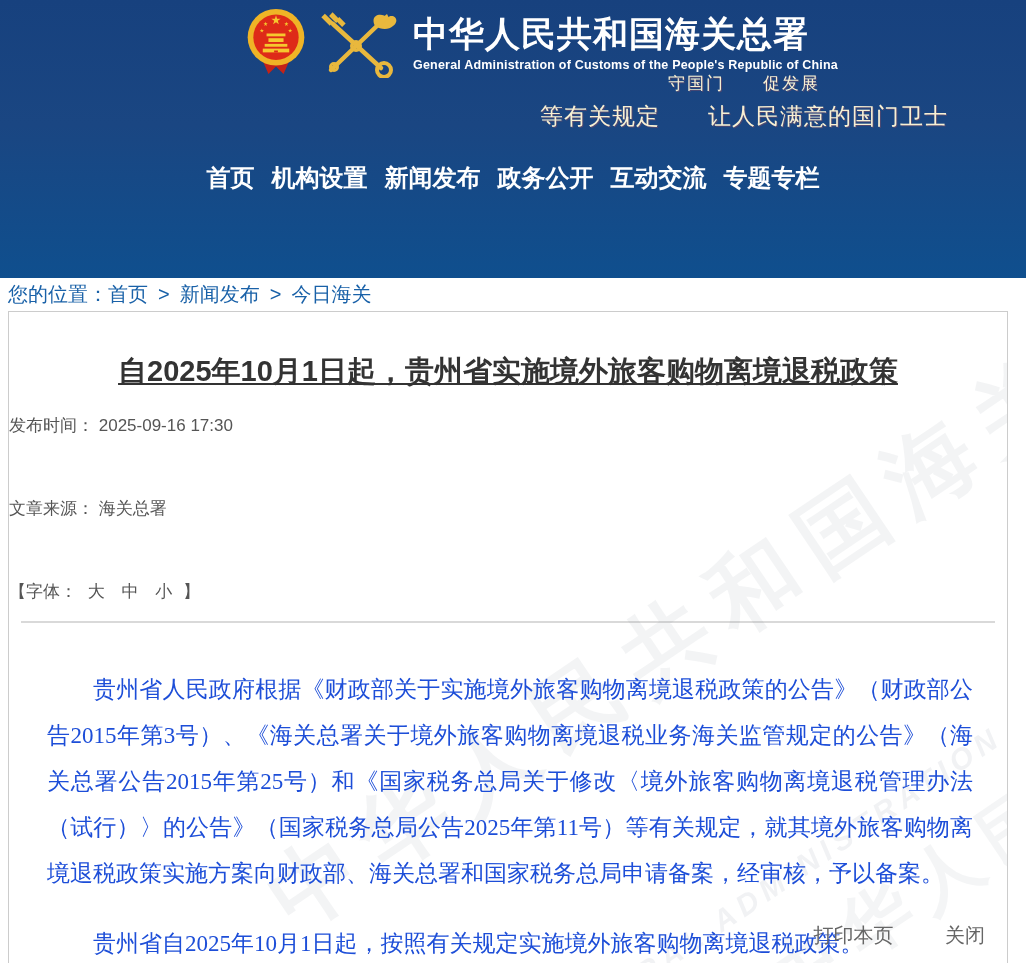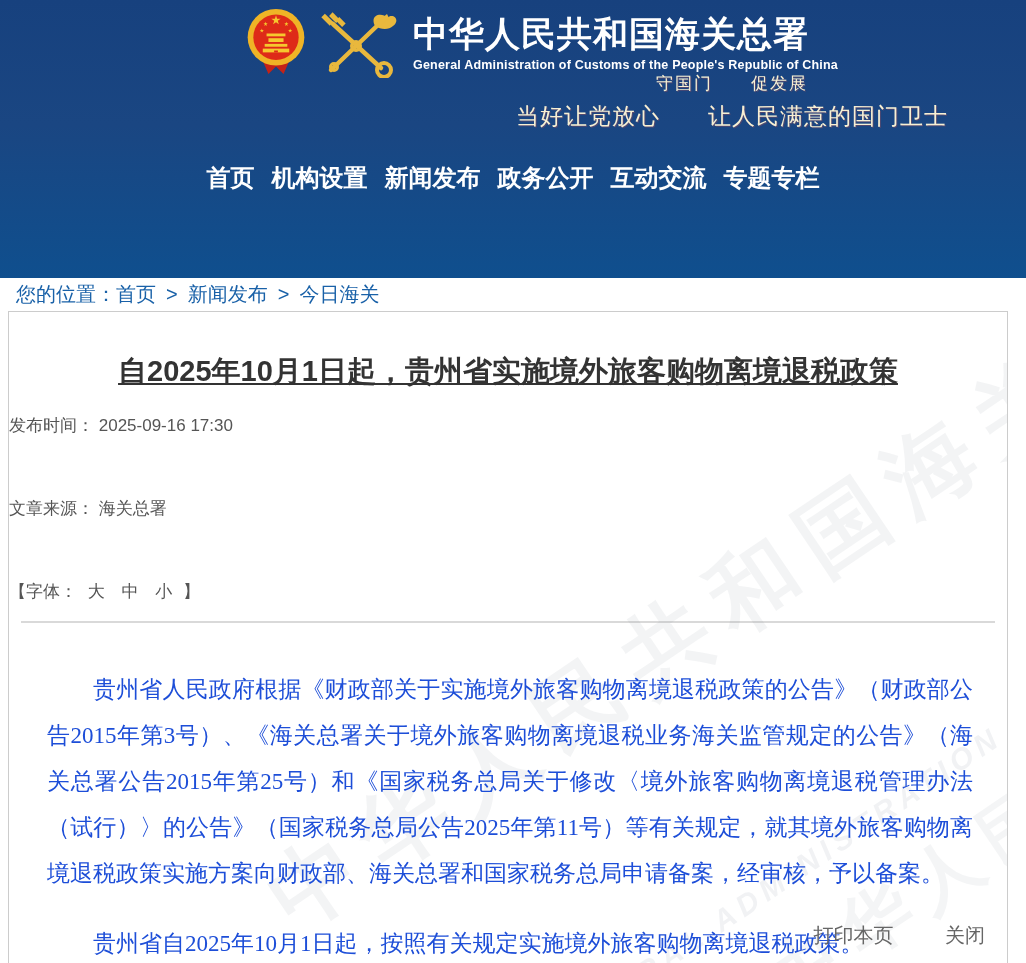--- a/index.html
+++ b/index.html
@@ -20,21 +20,21 @@
   .slogan { position:absolute; top:72px; right:78px; text-align:center;
             color:#f7f0d4; text-shadow:1px 1px 0 rgba(190,80,80,.35); }
   .slogan-line1 { font-size:17px; letter-spacing:2px; }
   .slogan-line2 { font-size:23px; margin-top:6px; letter-spacing:1px; }
 
   .main-nav { position:absolute; top:162px; left:0; width:100%;
               display:flex; justify-content:center; gap:17px; }
   .main-nav a { color:#fff; font-size:24px; font-weight:bold; text-decoration:none; cursor:pointer; }
 
   
-  .breadcrumb-bar { height:33px; display:flex; align-items:center; padding-left:16px;
+  .breadcrumb-bar { height:33px; display:flex; align-items:center; padding-left:8px;
                     background:#fff; color:#1961a8; font-size:20px; }
   .breadcrumb-bar a { color:#1961a8; text-decoration:none; cursor:pointer; }
   .crumb-sep { margin:0 10px; }
 
   
   .content-box { position:relative; margin:0 18px 0 8px; height:700px;
                  border:1px solid #cccccc; background:#fff; overflow:hidden; }
   .watermark { position:absolute; pointer-events:none; white-space:nowrap;
                color:rgba(100,110,130,0.08); font-weight:bold; }
   .wm-cn-1 { top:210px; left:170px; font-size:88px; transform:rotate(-34deg); letter-spacing:18px; }
@@ -107,21 +107,21 @@
       </svg>
     </span>
     <span class="brand-text">
       <div class="brand-title">中华人民共和国海关总署</div>
       <div class="brand-sub">General Administration of Customs of the People's Republic of China</div>
     </span>
   </div>
 
   <div class="slogan">
     <div class="slogan-line1">守国门　　促发展</div>
-    <div class="slogan-line2">当好让党放心　　让人民满意的国门卫士</div>
+    <div class="slogan-line2">等有关规定　　让人民满意的国门卫士</div>
   </div>
 
   <nav class="main-nav">
     <a>首页</a>
     <a>机构设置</a>
     <a>新闻发布</a>
     <a>政务公开</a>
     <a>互动交流</a>
     <a>专题专栏</a>
   </nav>

